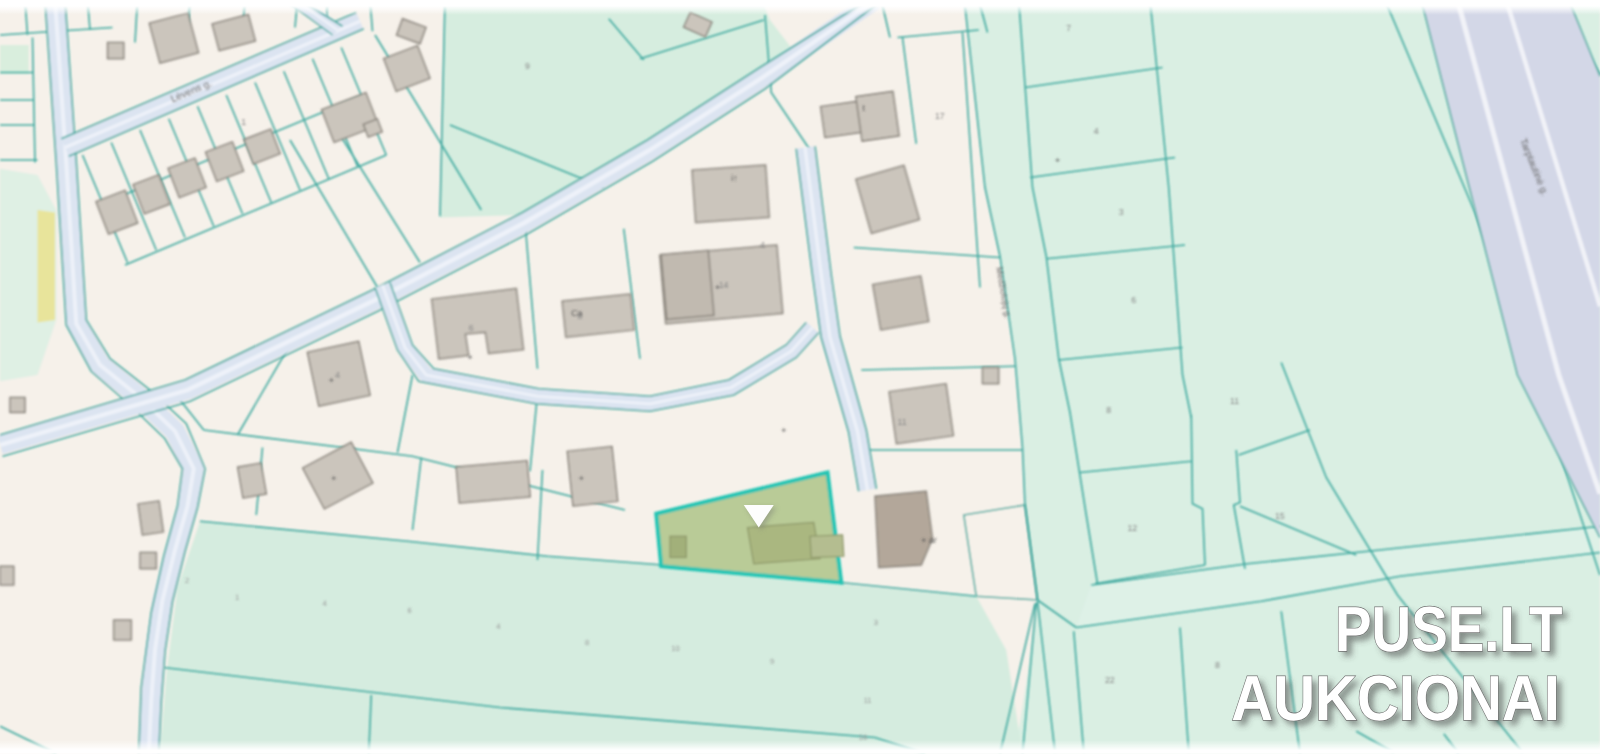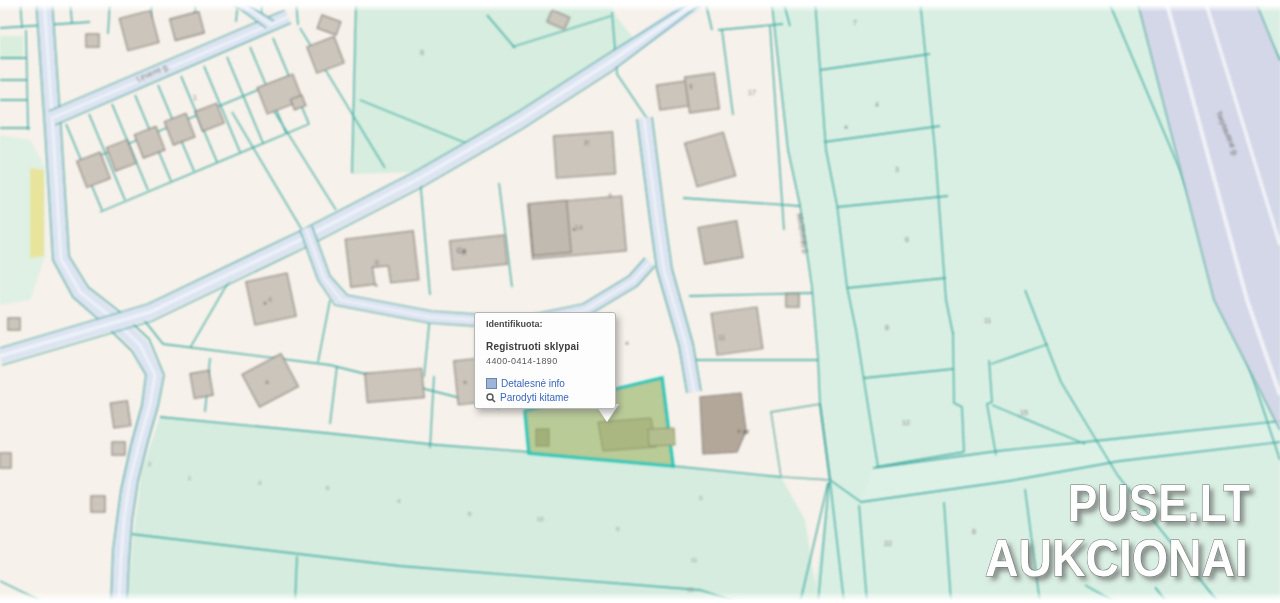--- a/index.html
+++ b/index.html
@@ -281,30 +281,20 @@
           <text x="463" y="385">+</text>
           <text x="585" y="145">i↑</text>
           <text x="690" y="89">t</text>
           <text x="844" y="130">+</text>
         </g>
 </g>
 </svg>
 
 <div class="ptr"></div>
 
-<div class="tip">
-<div class="t1">Identifikuota:</div>
-<div class="t2">Registruoti sklypai</div>
-<div class="t3">4400-0414-1890</div>
-<div class="lk l1"><span style="display:inline-block;width:9px;height:9px;background:#9db3d8;border:1px solid #6b83ad;"></span>Detalesnė info</div>
-<div class="lk l2"><svg width="10" height="10" viewBox="0 0 10 10">
-          <circle cx="4" cy="4" r="3" fill="none" stroke="#555" stroke-width="1.4"></circle>
-          <line x1="6.2" y1="6.2" x2="9" y2="9" stroke="#555" stroke-width="1.6"></line>
-        </svg>Parodyti kitame</div>
-</div>
 
 <svg style="position:absolute;left:0;top:0;z-index:7;filter:blur(.4px)" width="1280" height="603">
 <g filter="url(#wmsh2)" fill="rgba(70,70,70,0.62)" font-family="Liberation Sans,sans-serif" font-weight="bold">
 <defs>
           <filter id="wmsh2" x="-20%" y="-20%" width="140%" height="140%">
             <feGaussianBlur stdDeviation="2.4"></feGaussianBlur>
           </filter>
         </defs>
 <text x="1072" y="525" font-size="51" textLength="182" lengthAdjust="spacingAndGlyphs">PUSE.LT</text>
 <text x="989" y="580" font-size="51" textLength="263" lengthAdjust="spacingAndGlyphs">AUKCIONAI</text>

